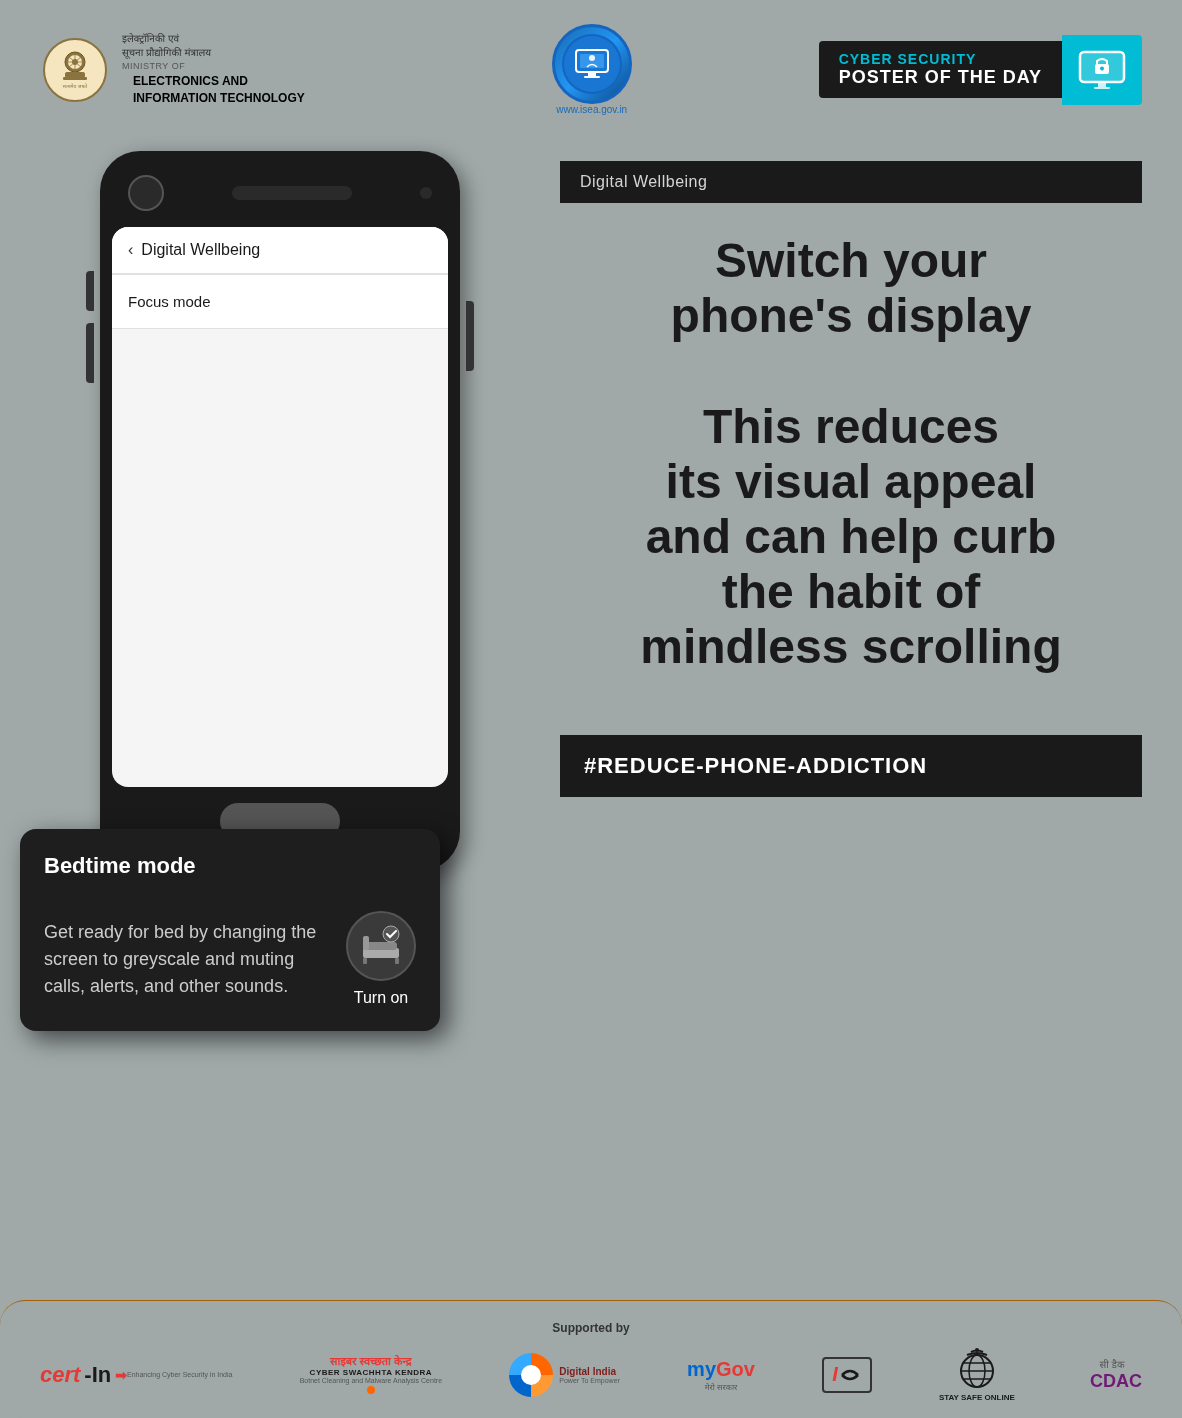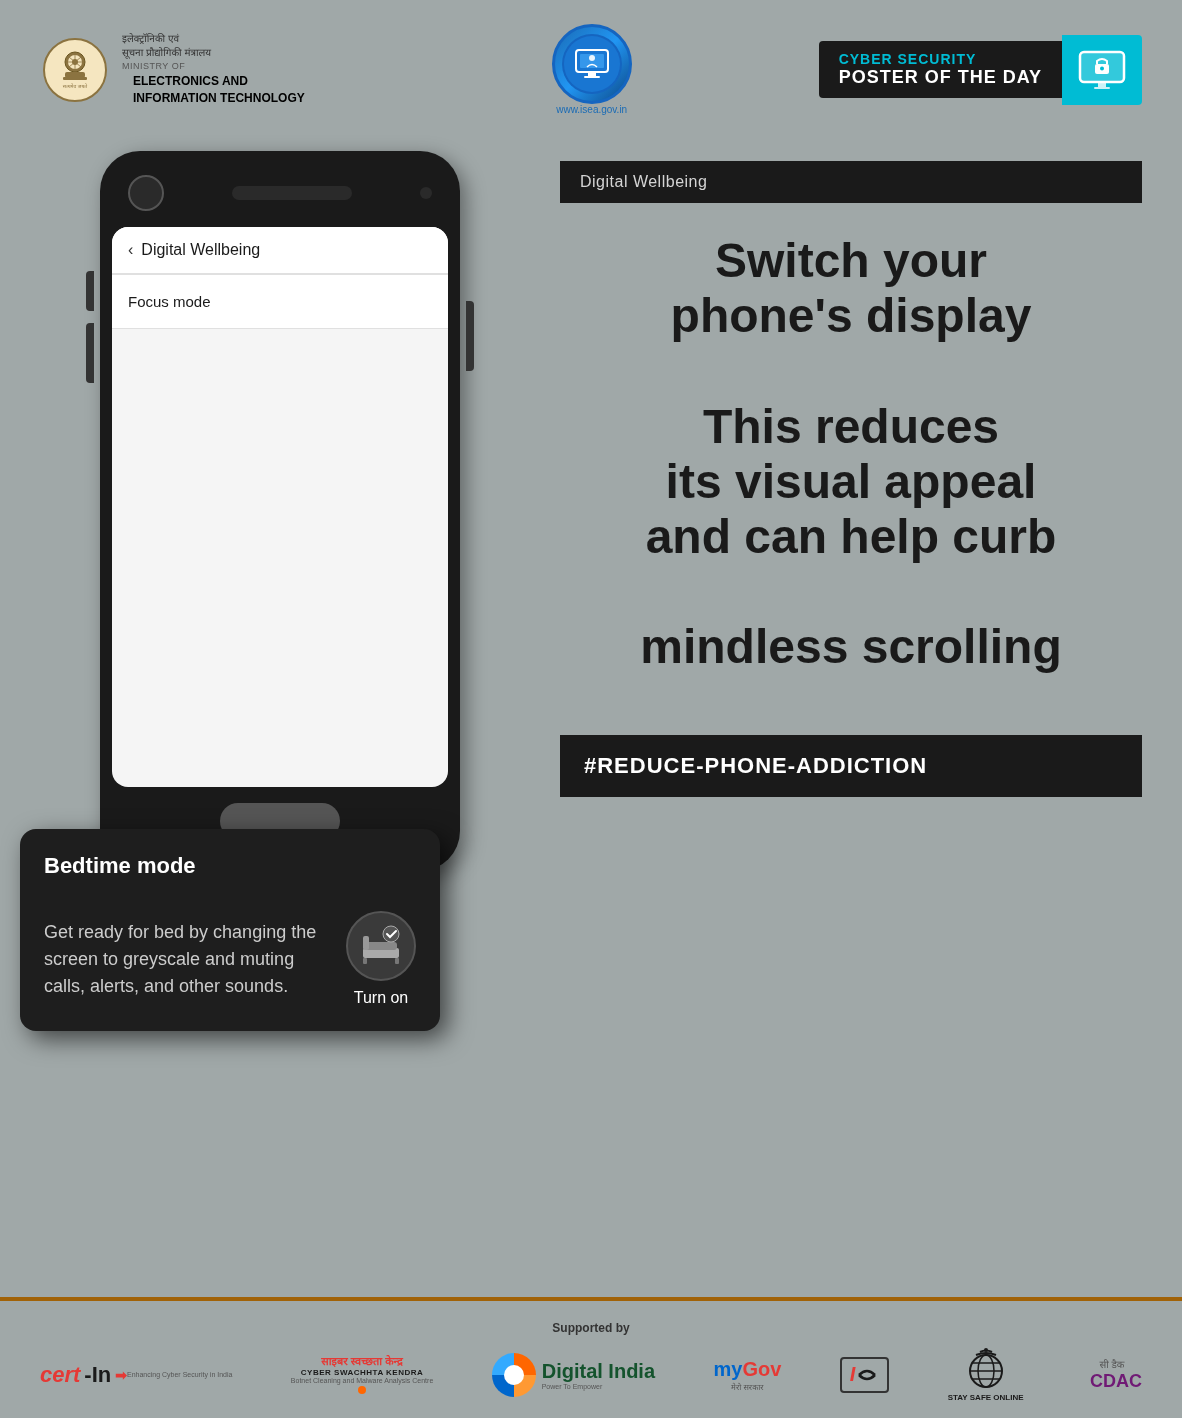--- a/index.html
+++ b/index.html
@@ -384,21 +384,22 @@
     }
 
     
     .footer {
       position: absolute;
       bottom: 0;
       left: 0;
       right: 0;
       background: #a0a8a8;
       padding: 20px 40px 16px;
-      border-top: 4px solid #a16207;
+      border-top: 1px solid #a16207;
+      border-radius: 25px;
     }
 
     .supported-by {
       text-align: center;
       font-size: 12px;
       font-weight: bold;
       color: #333;
       margin-bottom: 12px;
     }
 
@@ -566,21 +567,21 @@
   <div class="text-section">
     <div class="category-badge">Digital Wellbeing</div>
 
     <div class="main-heading">
       <span>Switch your</span><br>
       <span>phone's display</span><br>
       <br>
       <span>This reduces</span><br>
       <span>its visual appeal</span><br>
       <span>and can help curb</span><br>
-      <br>
+      <span>the habit of</span><br>
       <span>mindless scrolling</span>
     </div>
 
     <div class="hashtag-banner">
       <span class="hashtag-text">#REDUCE-PHONE-ADDICTION</span>
     </div>
   </div>
 </div>
 
 <div class="footer">
@@ -606,21 +607,21 @@
       </div>
     </div>
 
     <div class="footer-logo-item">
       <div style="display:flex;align-items:center;gap:6px;">
 
         <div style="width:44px;height:44px;border-radius:50%;background:conic-gradient(#ff6600 0deg 90deg, #ff9933 90deg 180deg, #0066cc 180deg 270deg, #33aaff 270deg 360deg);display:flex;align-items:center;justify-content:center;">
           <div style="width:20px;height:20px;border-radius:50%;background:white;"></div>
         </div>
         <div>
-          <div style="font-size:20px;font-weight:bold;color:#14532d;">Digital India</div>
+          <div style="font-size:10px;font-weight:bold;color:#7f1d1d;">Digital India</div>
           <div style="font-size:7px;color:#555;">Power To Empower</div>
         </div>
       </div>
     </div>
 
     <div class="footer-logo-item">
       <div style="text-align:center;">
         <div>
           <span style="font-size:20px;font-weight:900;color:#0066cc;">my</span><span style="font-size:20px;font-weight:900;color:#e53935;text-align:center;">Gov</span>
         </div>

